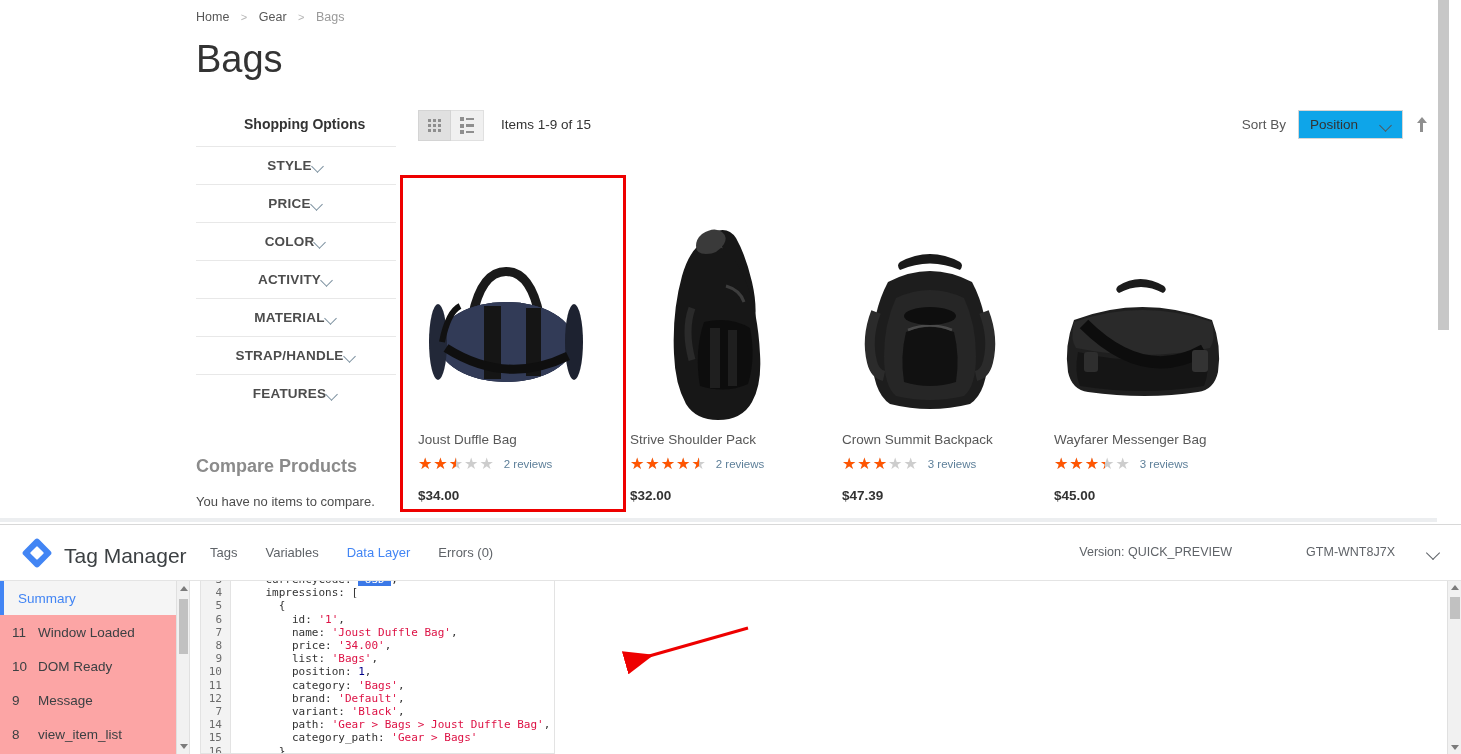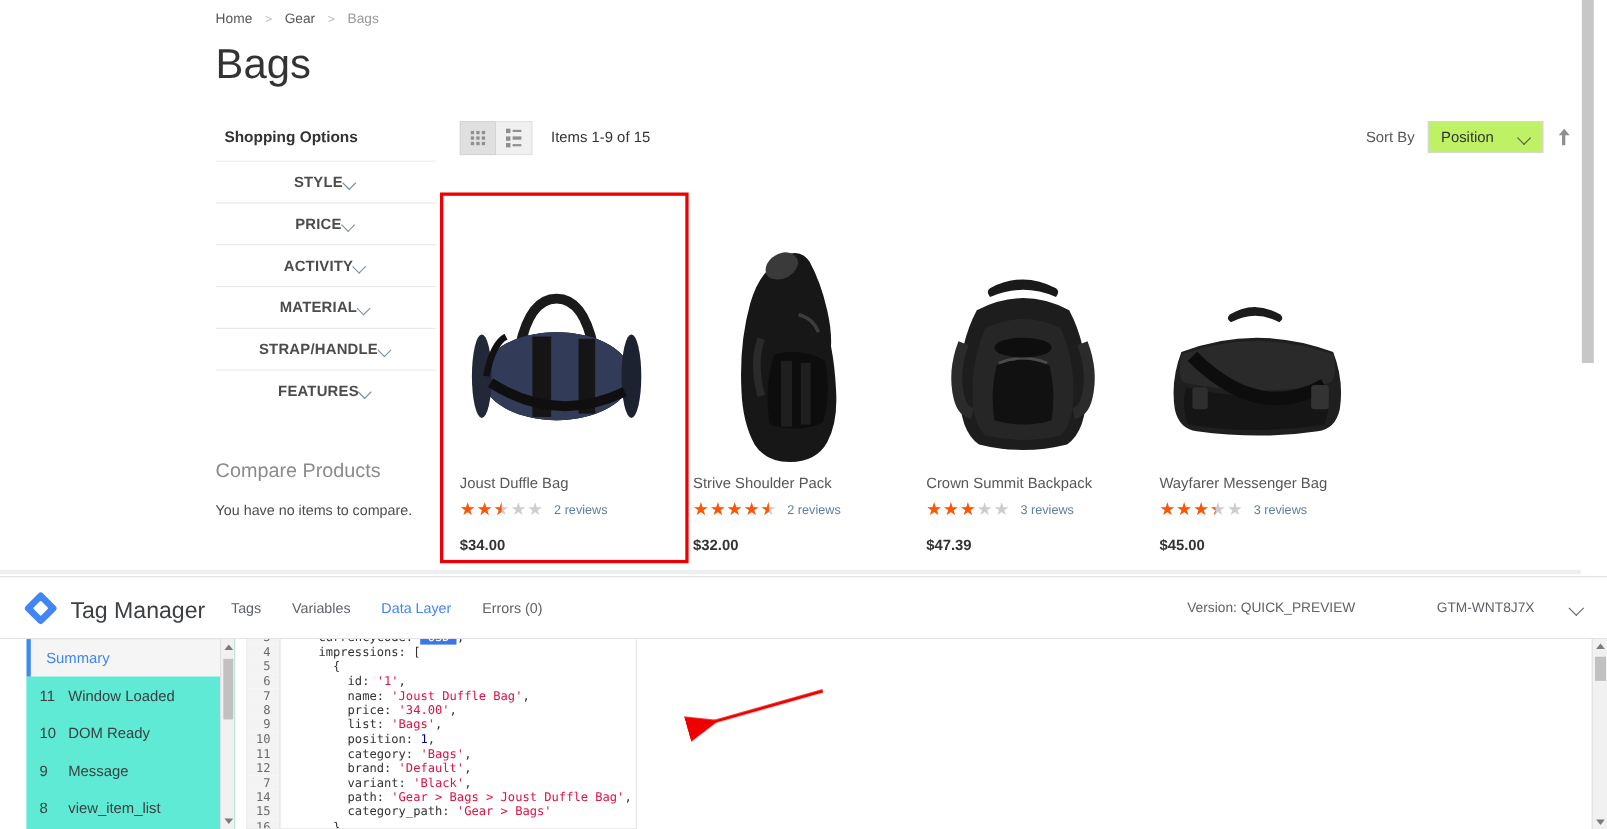--- a/index.html
+++ b/index.html
@@ -30,37 +30,37 @@
   .breadcrumb .current { color:#9a9a9a; }
 
   .page-title {
     position:absolute; left:196px; top:38px;
     font-size:38px; font-weight:300; color:#333; letter-spacing:0px;
   }
 
   
   .sidebar { position:absolute; left:196px; top:110px; width:200px; }
   .shopping-options-title {
-    font-size:14px; font-weight:700; color:#333; padding:6px 8px 14px 8px;
+    font-size:14px; font-weight:700; color:#333; padding:6px 8px 14px 8px;margin-left:40px;
   }
   .filter-item {
     border-top:1px solid #e8e8e8;
     padding:11px 8px 11px 8px;
     display:flex; align-items:center; justify-content:center;
     cursor:pointer;
   }
   .filter-item:last-of-type { border-bottom:1px solid #e8e8e8; }
   .filter-label { font-size:13.5px; font-weight:700; color:#4c4c4c; letter-spacing:.2px; }
   .chev { width:13px; height:8px; position:relative; }
   .chev::before {
     content:""; position:absolute; left:1px; top:0px; width:8px; height:8px;
     border-right:1.6px solid #7a8f9e; border-bottom:1.6px solid #7a8f9e;
     transform:rotate(45deg);
   }
-  .compare-title { margin-top:44px; font-size:18px; font-weight:400; color:#8b8b8b; padding-left:0px; }
+  .compare-title { margin-top:44px; font-size:18px; font-weight:700; color:#8b8b8b; padding-left:0px; }
   .compare-text { margin-top:17px; font-size:13px; color:#4c4c4c; }
 
   
   .toolbar { position:absolute; left:418px; top:110px; right:14px; height:32px; }
   .view-switch { position:absolute; left:0; top:0; display:flex; }
   .view-btn {
     width:33px; height:31px; display:flex; align-items:center; justify-content:center;
     background:#f0f0f0; border:1px solid #e0e0e0; cursor:pointer;
   }
   .view-btn.active { background:#e0e0e0; border-color:#d4d4d4; }
@@ -70,21 +70,21 @@
   .list-glyph { display:flex; flex-direction:column; gap:2.5px; }
   .list-glyph .row { display:flex; align-items:center; gap:2.5px; }
   .list-glyph .sq { width:4px; height:4px; background:#8f8f8f; }
   .list-glyph .ln { width:8px; height:2.5px; background:#8f8f8f; }
 
   .item-count { position:absolute; left:83px; top:7px; font-size:13.5px; color:#333; }
 
   .sortwrap { position:absolute; right:6px; top:0; display:flex; align-items:center; }
   .sort-label { font-size:13.5px; color:#575757; margin-right:12px; }
   .sort-select {
-    width:105px; height:29px; background:#bef264; border:1px solid #d6d6d6;
+    width:105px; height:29px; background:#0ea5e9; border:1px solid #d6d6d6;
     display:flex; align-items:center; justify-content:space-between;
     padding:0 9px 0 11px; font-size:13.5px; color:#333; cursor:pointer;
   }
   .sort-select .chev::before { border-color:#555; }
   .sort-dir { margin-left:12px; width:14px; height:18px; position:relative; cursor:pointer; }
   .sort-dir::before {
     content:""; position:absolute; left:5px; top:4px; width:3px; height:12px; background:#8f8f8f;
   }
   .sort-dir::after {
     content:""; position:absolute; left:1.5px; top:1px;
@@ -143,22 +143,22 @@
   .gtm-container { font-size:12.5px; color:#5f6368; margin-left:74px; }
   .gtm-caret { margin-left:32px; width:14px; height:9px; position:relative; cursor:pointer; }
   .gtm-caret::before {
     content:""; position:absolute; left:1px; top:0; width:9px; height:9px;
     border-right:1.5px solid #5f6368; border-bottom:1.5px solid #5f6368; transform:rotate(45deg);
   }
 
   .gtm-body { position:relative; height:173px; background:#fff; display:flex; }
 
   .event-list {
-    width:190px; height:173px; background:#5eead4; position:relative;
-    border-right:1px solid #e0e0e0; overflow:hidden;margin-left:24px;
+    width:190px; height:173px; background:#fca5a5; position:relative;
+    border-right:1px solid #e0e0e0; overflow:hidden;
   }
   .ev {
     height:34px; display:flex; align-items:center; font-size:13.5px; color:#3c4043;
     padding-left:12px; cursor:pointer; position:relative;
   }
   .ev.summary { background:#f5f5f5; color:#4285f4; padding-left:18px; }
   .ev.summary::before {
     content:""; position:absolute; left:0; top:0; width:4px; height:100%; background:#4285f4;
   }
   .ev .num { width:26px; color:#3c4043; }
@@ -228,20 +228,24 @@
 
     <div class="sidebar">
       <div class="shopping-options-title">Shopping Options</div>
 
       <div class="filter-item">
         <span class="filter-label">STYLE</span>
         <span class="chev"></span>
       </div>
       <div class="filter-item">
         <span class="filter-label">PRICE</span>
+        <span class="chev"></span>
+      </div>
+      <div class="filter-item">
+        <span class="filter-label">COLOR</span>
         <span class="chev"></span>
       </div>
       <div class="filter-item">
         <span class="filter-label">ACTIVITY</span>
         <span class="chev"></span>
       </div>
       <div class="filter-item">
         <span class="filter-label">MATERIAL</span>
         <span class="chev"></span>
       </div>

